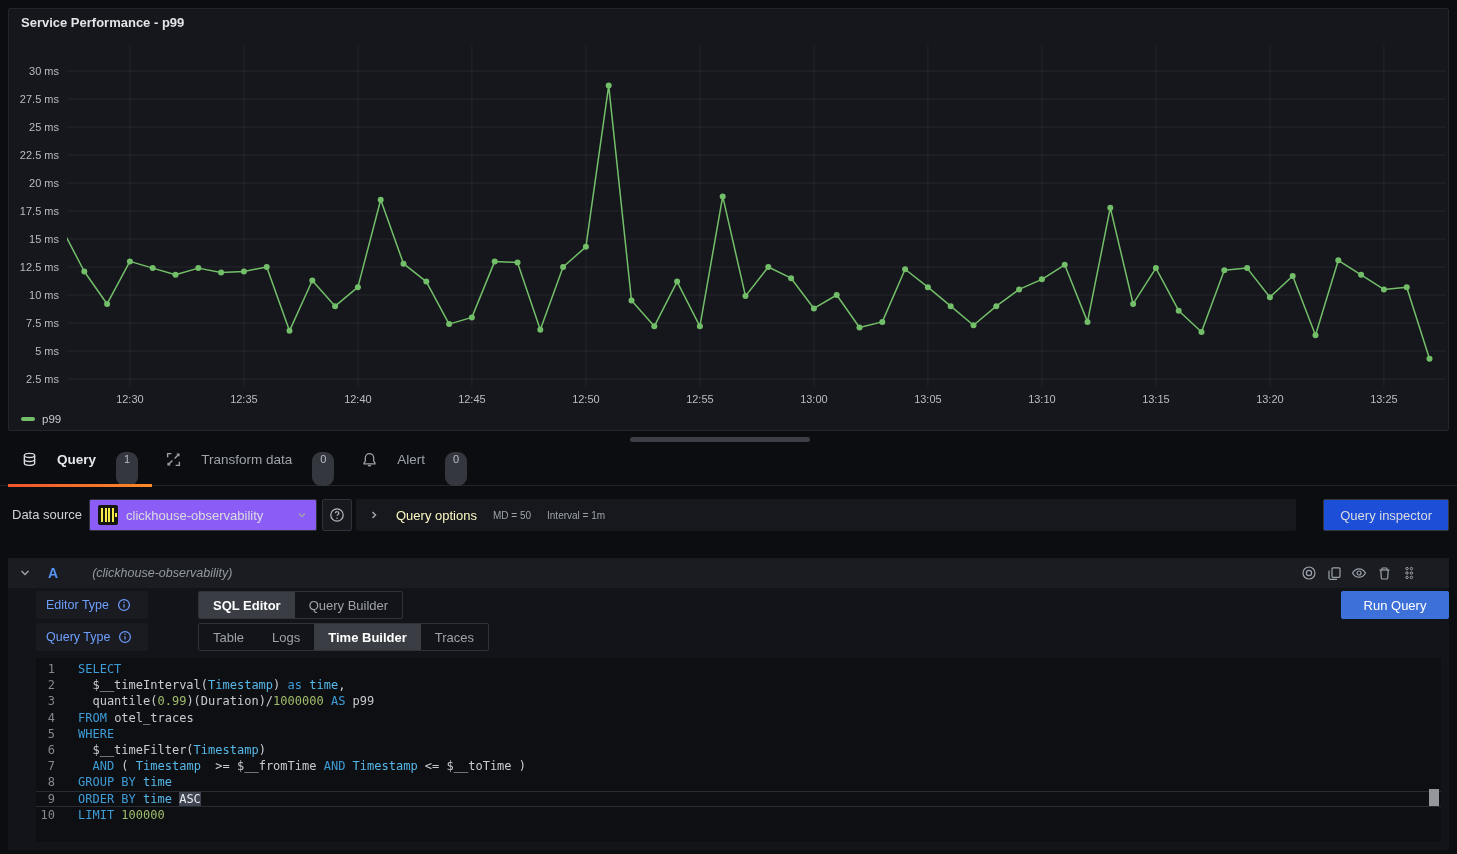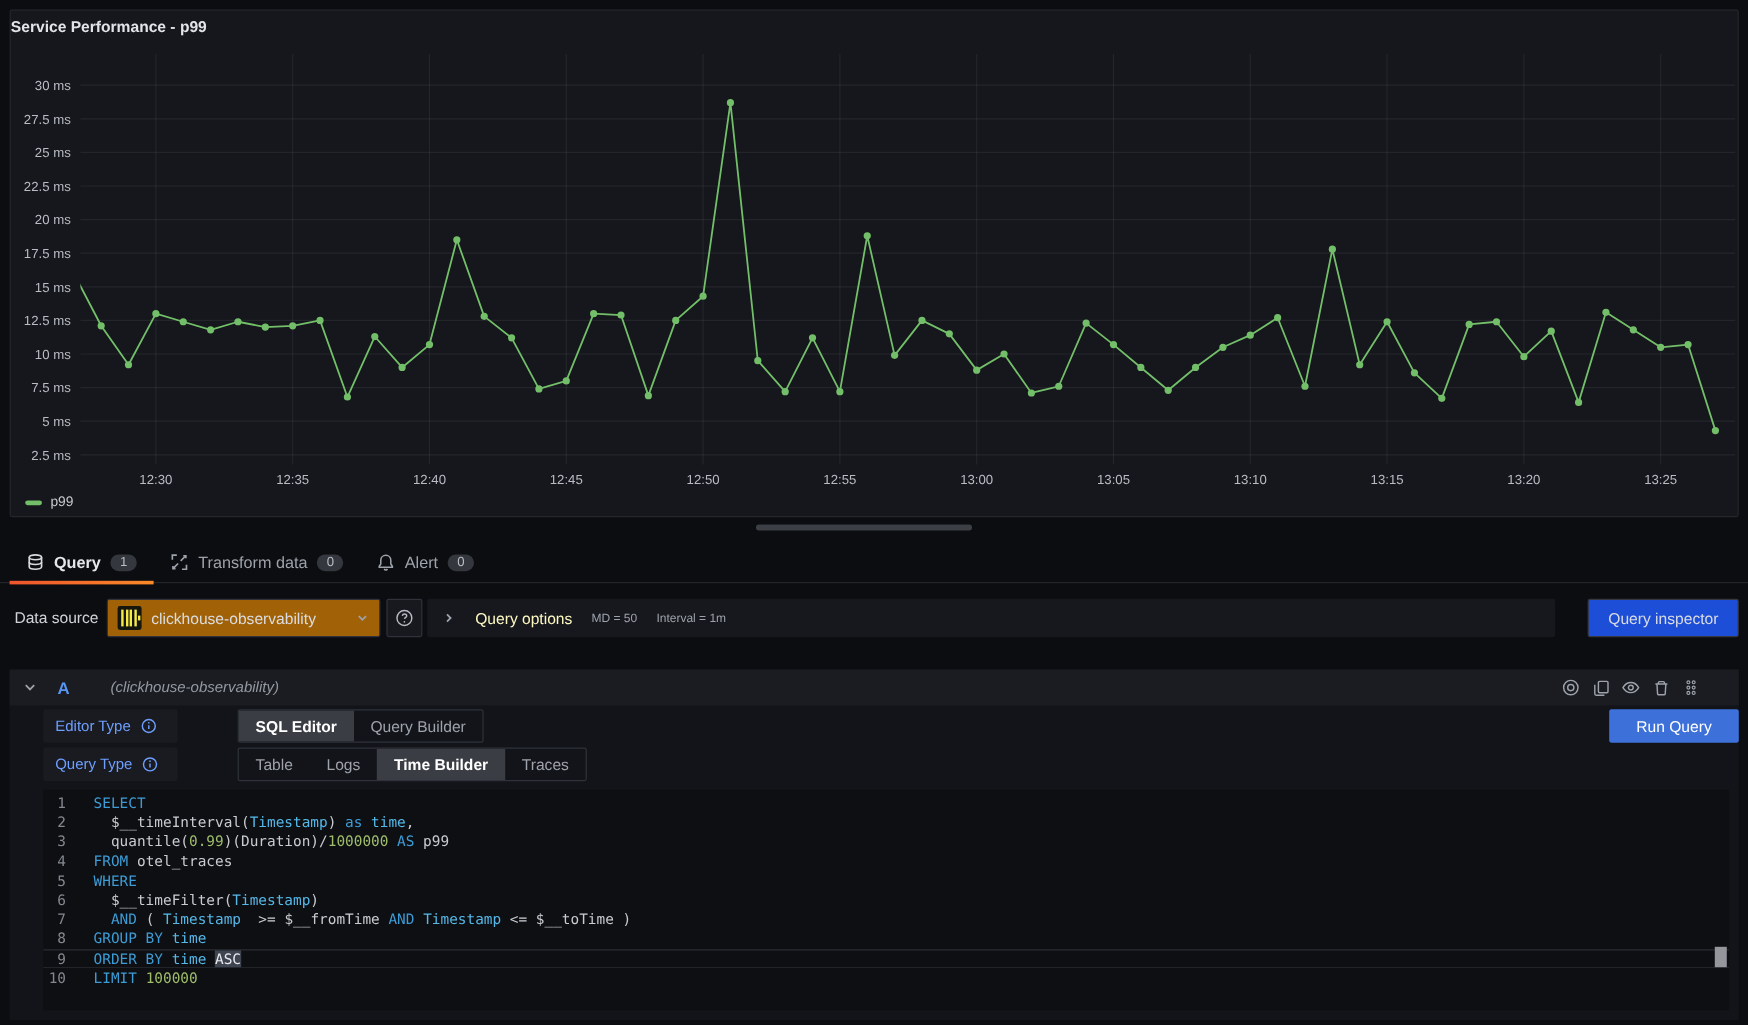--- a/index.html
+++ b/index.html
@@ -4,45 +4,45 @@
 <style>
   * { margin:0; padding:0; box-sizing:border-box; }
   html,body { width:1457px; height:854px; }
   body {
     position:relative; background:#0c0d10; overflow:hidden;
     font-family:"Liberation Sans", sans-serif; color:#d5d7dd; font-size:13px;
   }
   
   .panel { position:absolute; left:8px; top:8px; width:1441px; height:423px;
            background:#15171c; border:1px solid #24262c; border-radius:2px; }
-  .panel-title { position:absolute; left:0; top:6px; font-size:13px; font-weight:700; color:#e3e4e8; z-index:2; }
+  .panel-title { position:absolute; left:12px; top:6px; font-size:13px; font-weight:700; color:#e3e4e8; z-index:2; }
   .chart-svg { position:absolute; left:0; top:0; }
   .legend { position:absolute; left:12px; bottom:5px; display:flex; align-items:center; gap:7px; z-index:2; }
   .legend-swatch { width:14px; height:4px; border-radius:2px; background:#73bf69; }
   .legend-label { font-size:11.5px; color:#c8cad0; }
   .splitter { position:absolute; left:630px; top:437px; width:180px; height:5px; border-radius:3px; background:#3d3f46; }
 
   
   .tabbar { position:absolute; left:0; top:452px; width:1457px; height:34px;
             display:flex; align-items:center; border-bottom:1px solid #222429; }
-  .tab { position:relative; height:34px; display:flex; align-items:center; gap:8px;
+  .tab { position:relative; height:34px; display:flex; gap:20px;
          padding:0 14px; cursor:pointer; color:#9da2ab; font-size:13.5px; }
   .tab:first-child { margin-left:8px; }
   .tab.active { color:#e6e7ea; font-weight:700; }
   .tab.active::after { content:""; position:absolute; left:0; right:0; bottom:-1px; height:3px;
                        background:linear-gradient(90deg,#f0552d,#fa8a28); }
   .tab svg { stroke:#9da2ab; }
   .tab.active svg { stroke:#d8dade; }
   .badge { background:#34373d; color:#b9bcc3; border-radius:9px; font-size:11px;
            padding:1px 8px; font-weight:400; }
 
   
   .ds-row { position:absolute; left:0; top:498px; width:1457px; height:34px;padding-left:27px; }
   .ds-label { position:absolute; left:12px; top:9px; font-size:13px; font-weight:500; color:#cfd2d8; }
-  .ds-picker { position:absolute; left:89px; top:1px; width:228px; height:32px; background:#a16207;
+  .ds-picker { position:absolute; left:89px; top:1px; width:228px; height:32px; background:#8b5cf6;
                border:1px solid #2f323a; border-radius:2px; display:flex; align-items:center; padding:0 8px; cursor:pointer; }
   .ds-picker .name { margin-left:8px; font-size:13px; color:#dadce1; flex:1; }
   .ch-icon { width:20px; height:20px; border-radius:2px; background:#15160d; position:relative; flex:none; }
   .ch-icon i { position:absolute; top:3px; width:2px; height:14px; background:#f6e94a; }
   .ch-icon i:nth-child(1){left:3px;} .ch-icon i:nth-child(2){left:6.5px;} .ch-icon i:nth-child(3){left:10px;}
   .ch-icon i:nth-child(4){left:13.5px;} .ch-icon i:nth-child(5){left:17px; top:8px; height:4px;}
   .help-btn { position:absolute; left:322px; top:1px; width:30px; height:32px; background:#17191f;
               border:1px solid #2f323a; border-radius:2px; display:flex; align-items:center; justify-content:center; cursor:pointer; }
   .opts-strip { position:absolute; left:356px; top:1px; width:940px; height:32px; background:#16181d;
                 border-radius:2px; display:flex; align-items:center; gap:16px; padding:0 12px; }

